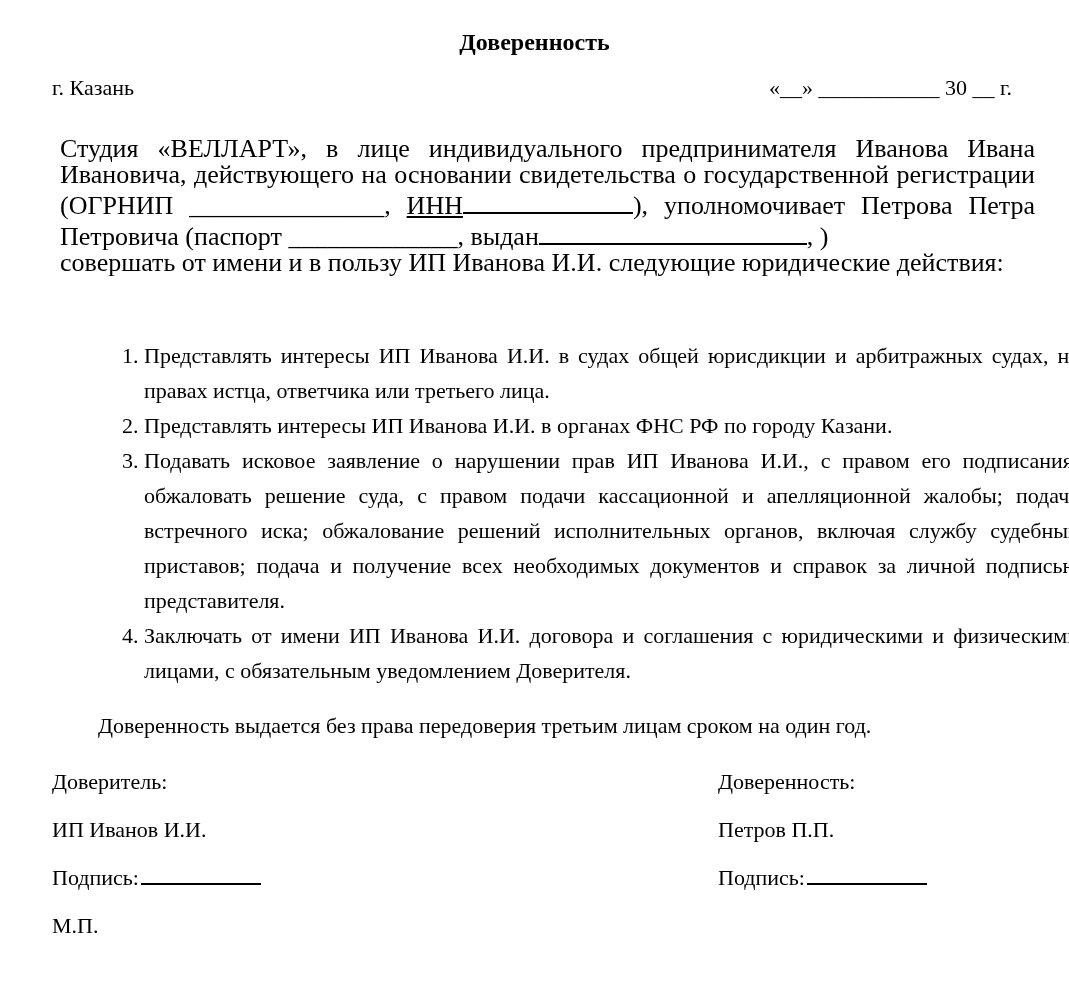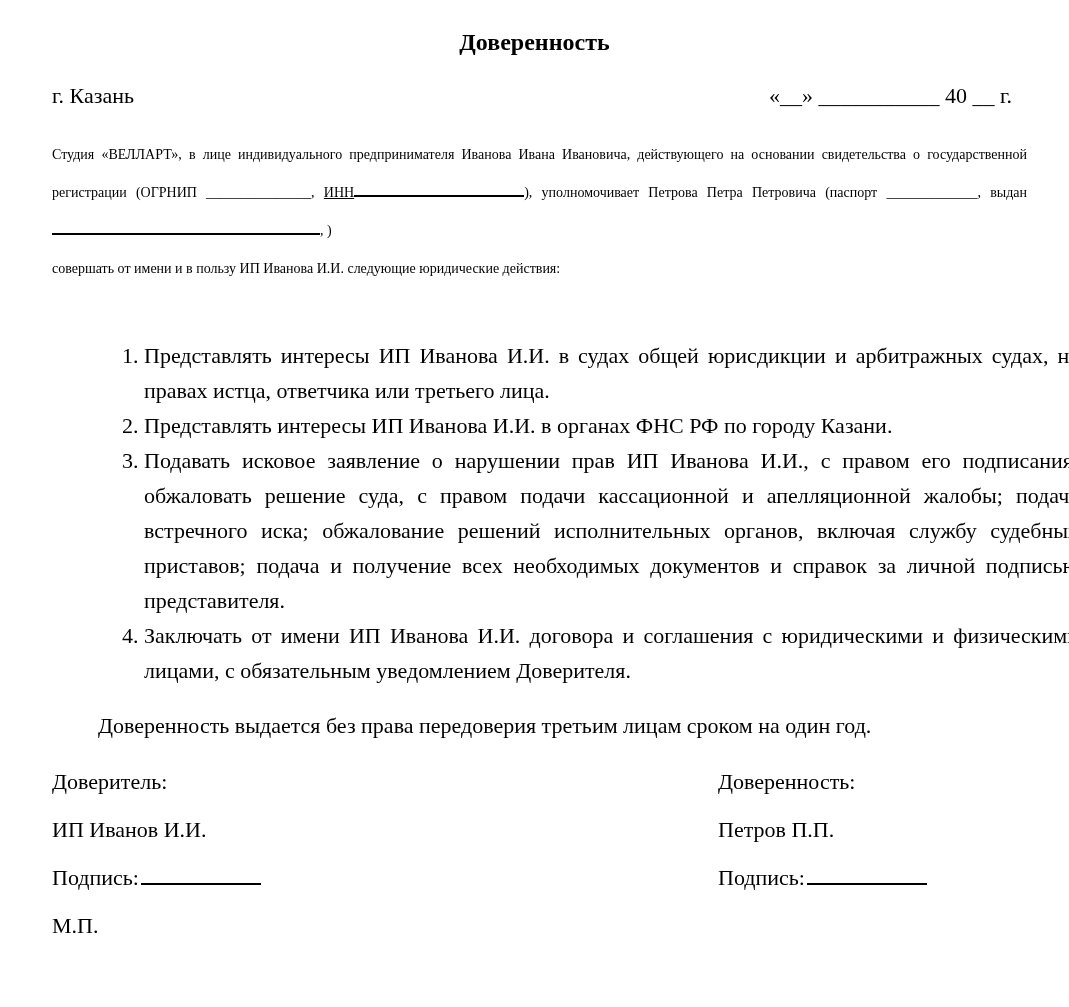--- a/index.html
+++ b/index.html
@@ -30,39 +30,39 @@
     font-size: 24px;
     font-weight: bold;
     letter-spacing: 0px;
     line-height: 1.2;
   }
 
   
   .meta-row {
     position: absolute;
     left: 52px;
-    top: 82px;
+    top: 74px;
     width: 968px;
     display: flex;
     justify-content: space-between;
     align-items: flex-end;
     font-size: 22px;
     line-height: 1.3;
   }
   .meta-row .city { white-space: nowrap; }
   .meta-row .date { white-space: nowrap; padding-right: 8px; }
 
   
   .intro {
     position: absolute;
-    left: 52px;
+    left: 60px;
     top: 136px;
     width: 975px;
-    font-size: 14px;
-    line-height: 38px;
+    font-size: 26px;
+    line-height: 26px;
     text-align: justify;
     text-justify: inter-word;
   }
   .intro .last-line {
     display: block;
     text-align: left;
     font-family: Liberation Serif, serif;
   }
   .u-inn { text-decoration: underline; }
   .blank-solid {
@@ -145,21 +145,21 @@
 </style>
 </head>
 <body>
 
 <div id="page">
 
   <div class="doc-title">Доверенность</div>
 
   <div class="meta-row">
     <span class="city">г. Казань</span>
-    <span class="date">«__» ___________ 40 __ г.</span>
+    <span class="date">«__» ___________ 30 __ г.</span>
   </div>
 
   <div class="intro">
     <span>Студия «ВЕЛЛАРТ», в лице индивидуального предпринимателя Иванова Ивана Ивановича, действующего на основании свидетельства о государственной регистрации (ОГРНИП _______________, </span><span class="u-inn">ИНН</span><span class="blank-solid b-inn"></span><span>), уполномочивает Петрова Петра Петровича (паспорт _____________, выдан</span><span class="blank-solid b-vyd"></span><span>, )</span>
     <span class="last-line">совершать от имени и в пользу ИП Иванова И.И. следующие юридические действия:</span>
   </div>
 
   <ol class="duties">
     <li>Представлять интересы ИП Иванова И.И. в судах общей юрисдикции и арбитражных судах, на правах истца, ответчика или третьего лица.</li>
     <li class="no-justify">Представлять интересы ИП Иванова И.И. в органах ФНС РФ по городу Казани.</li>

